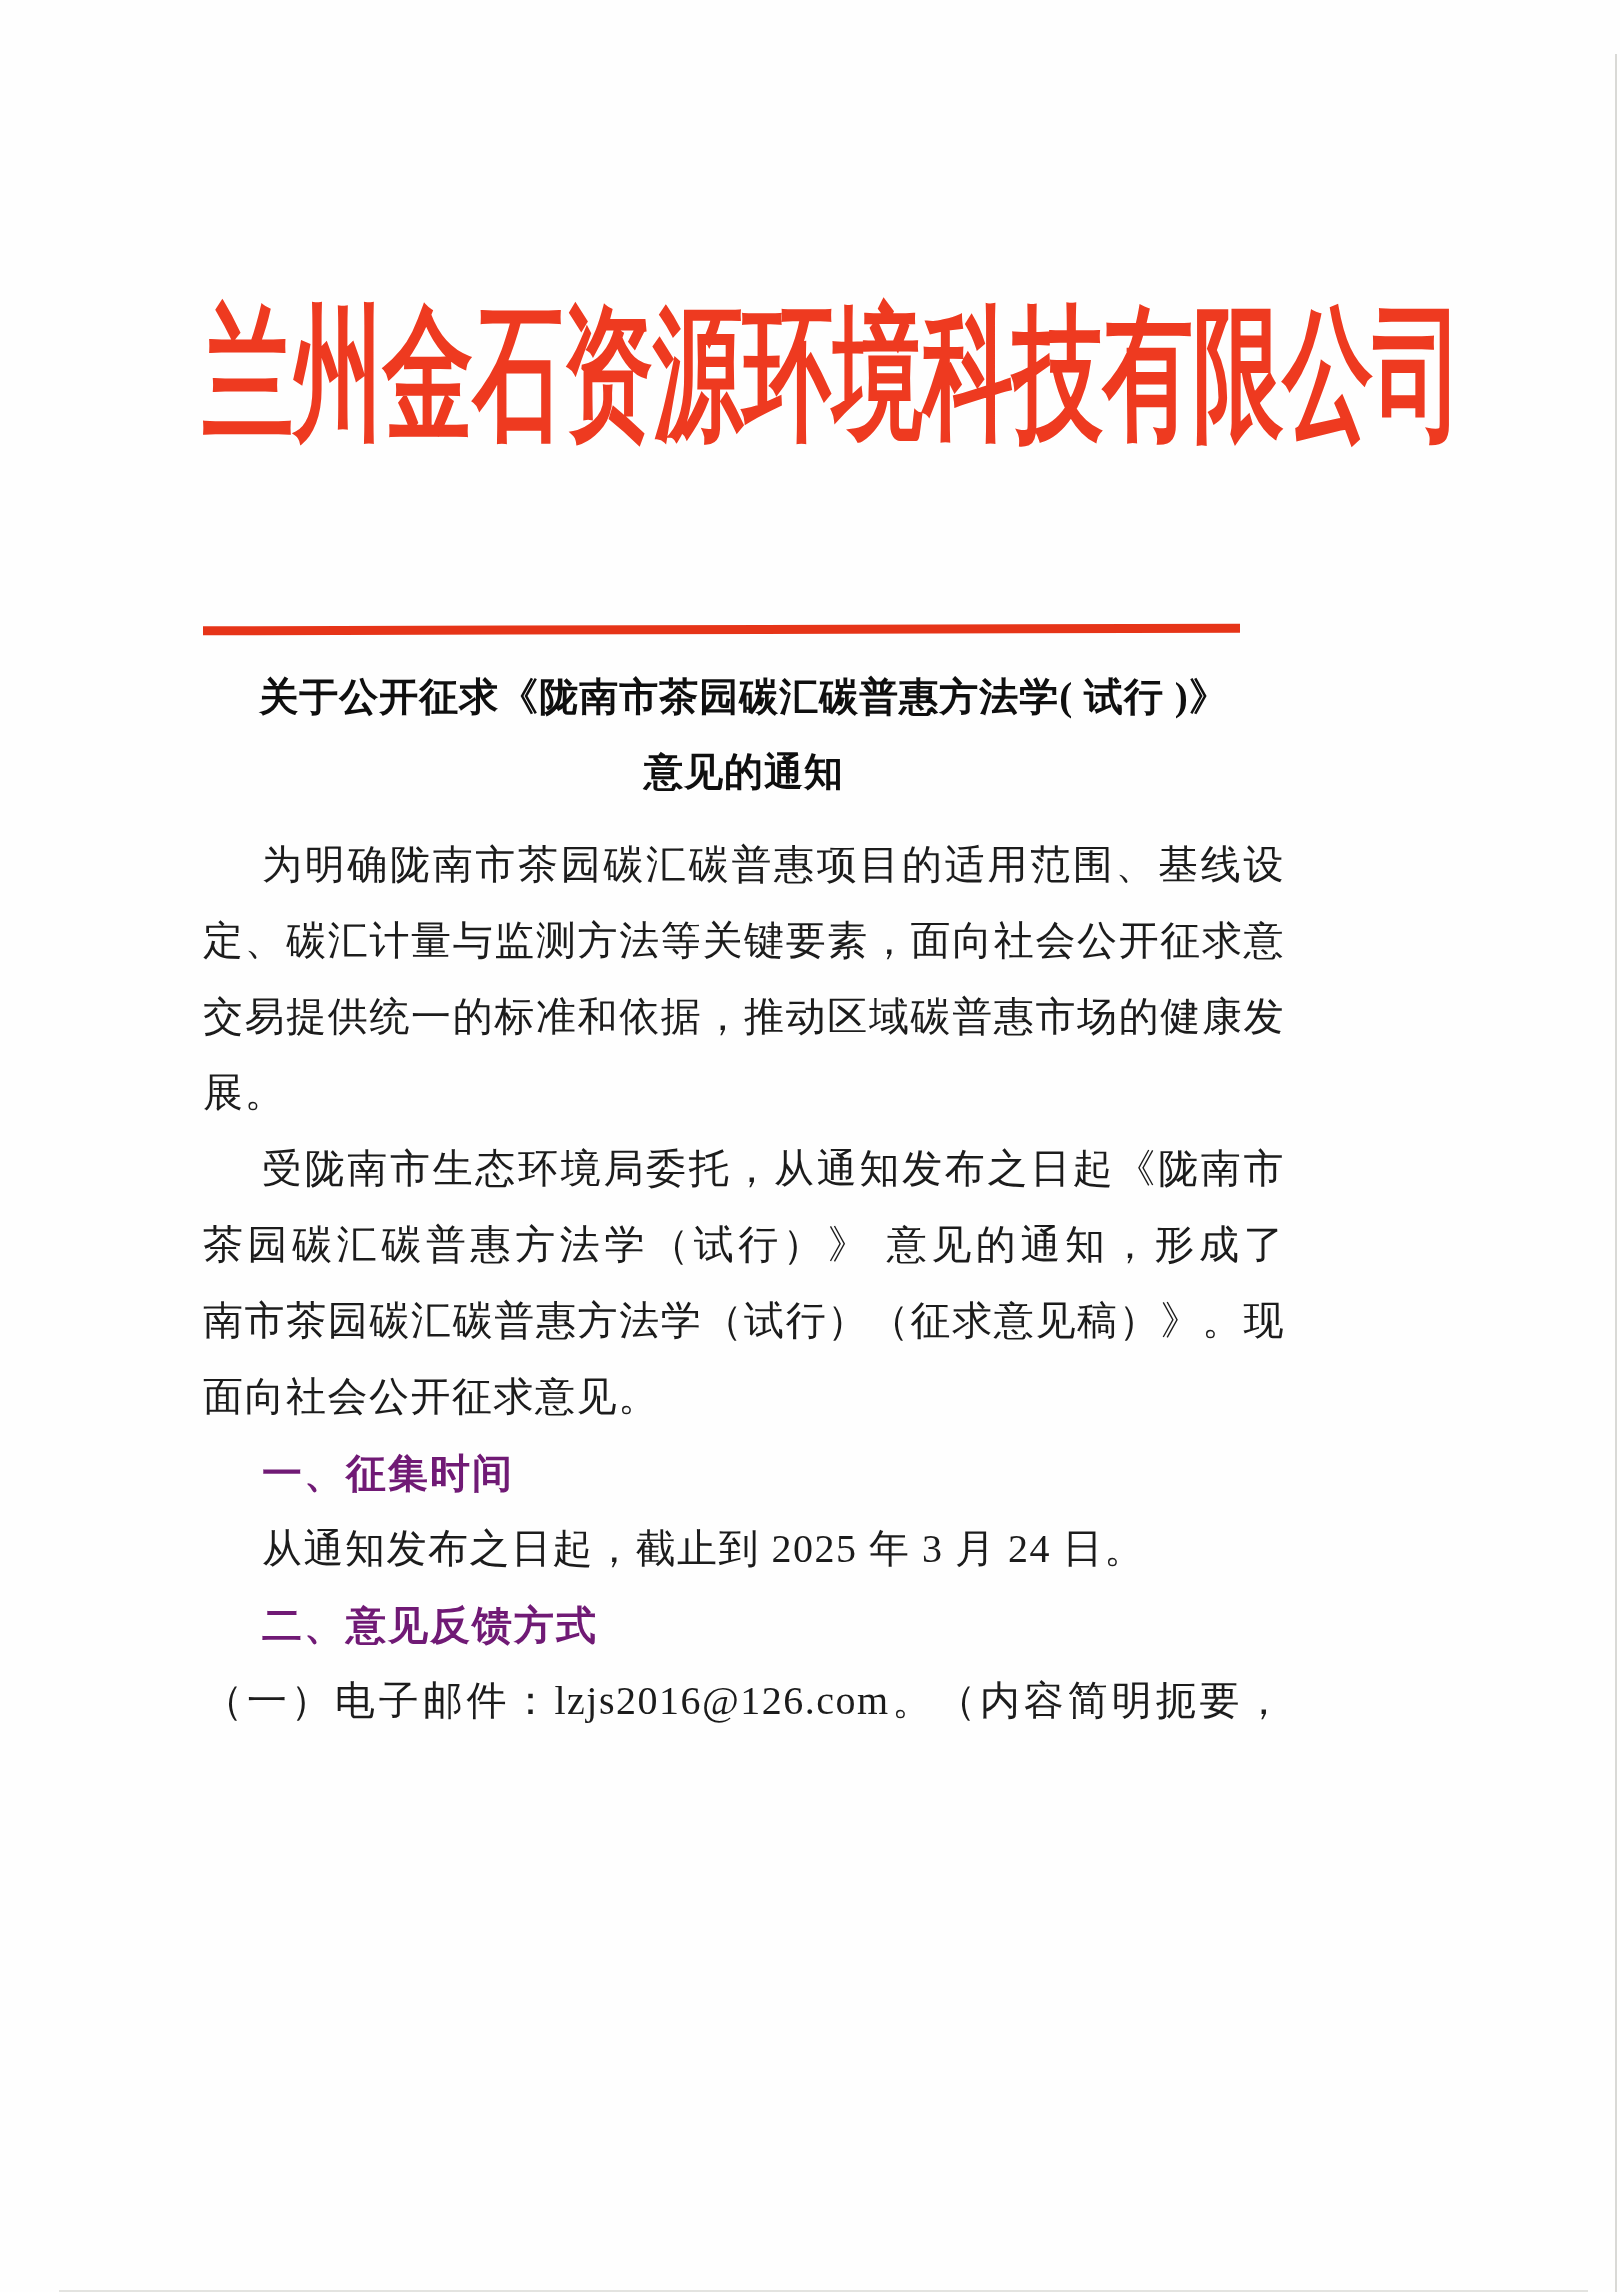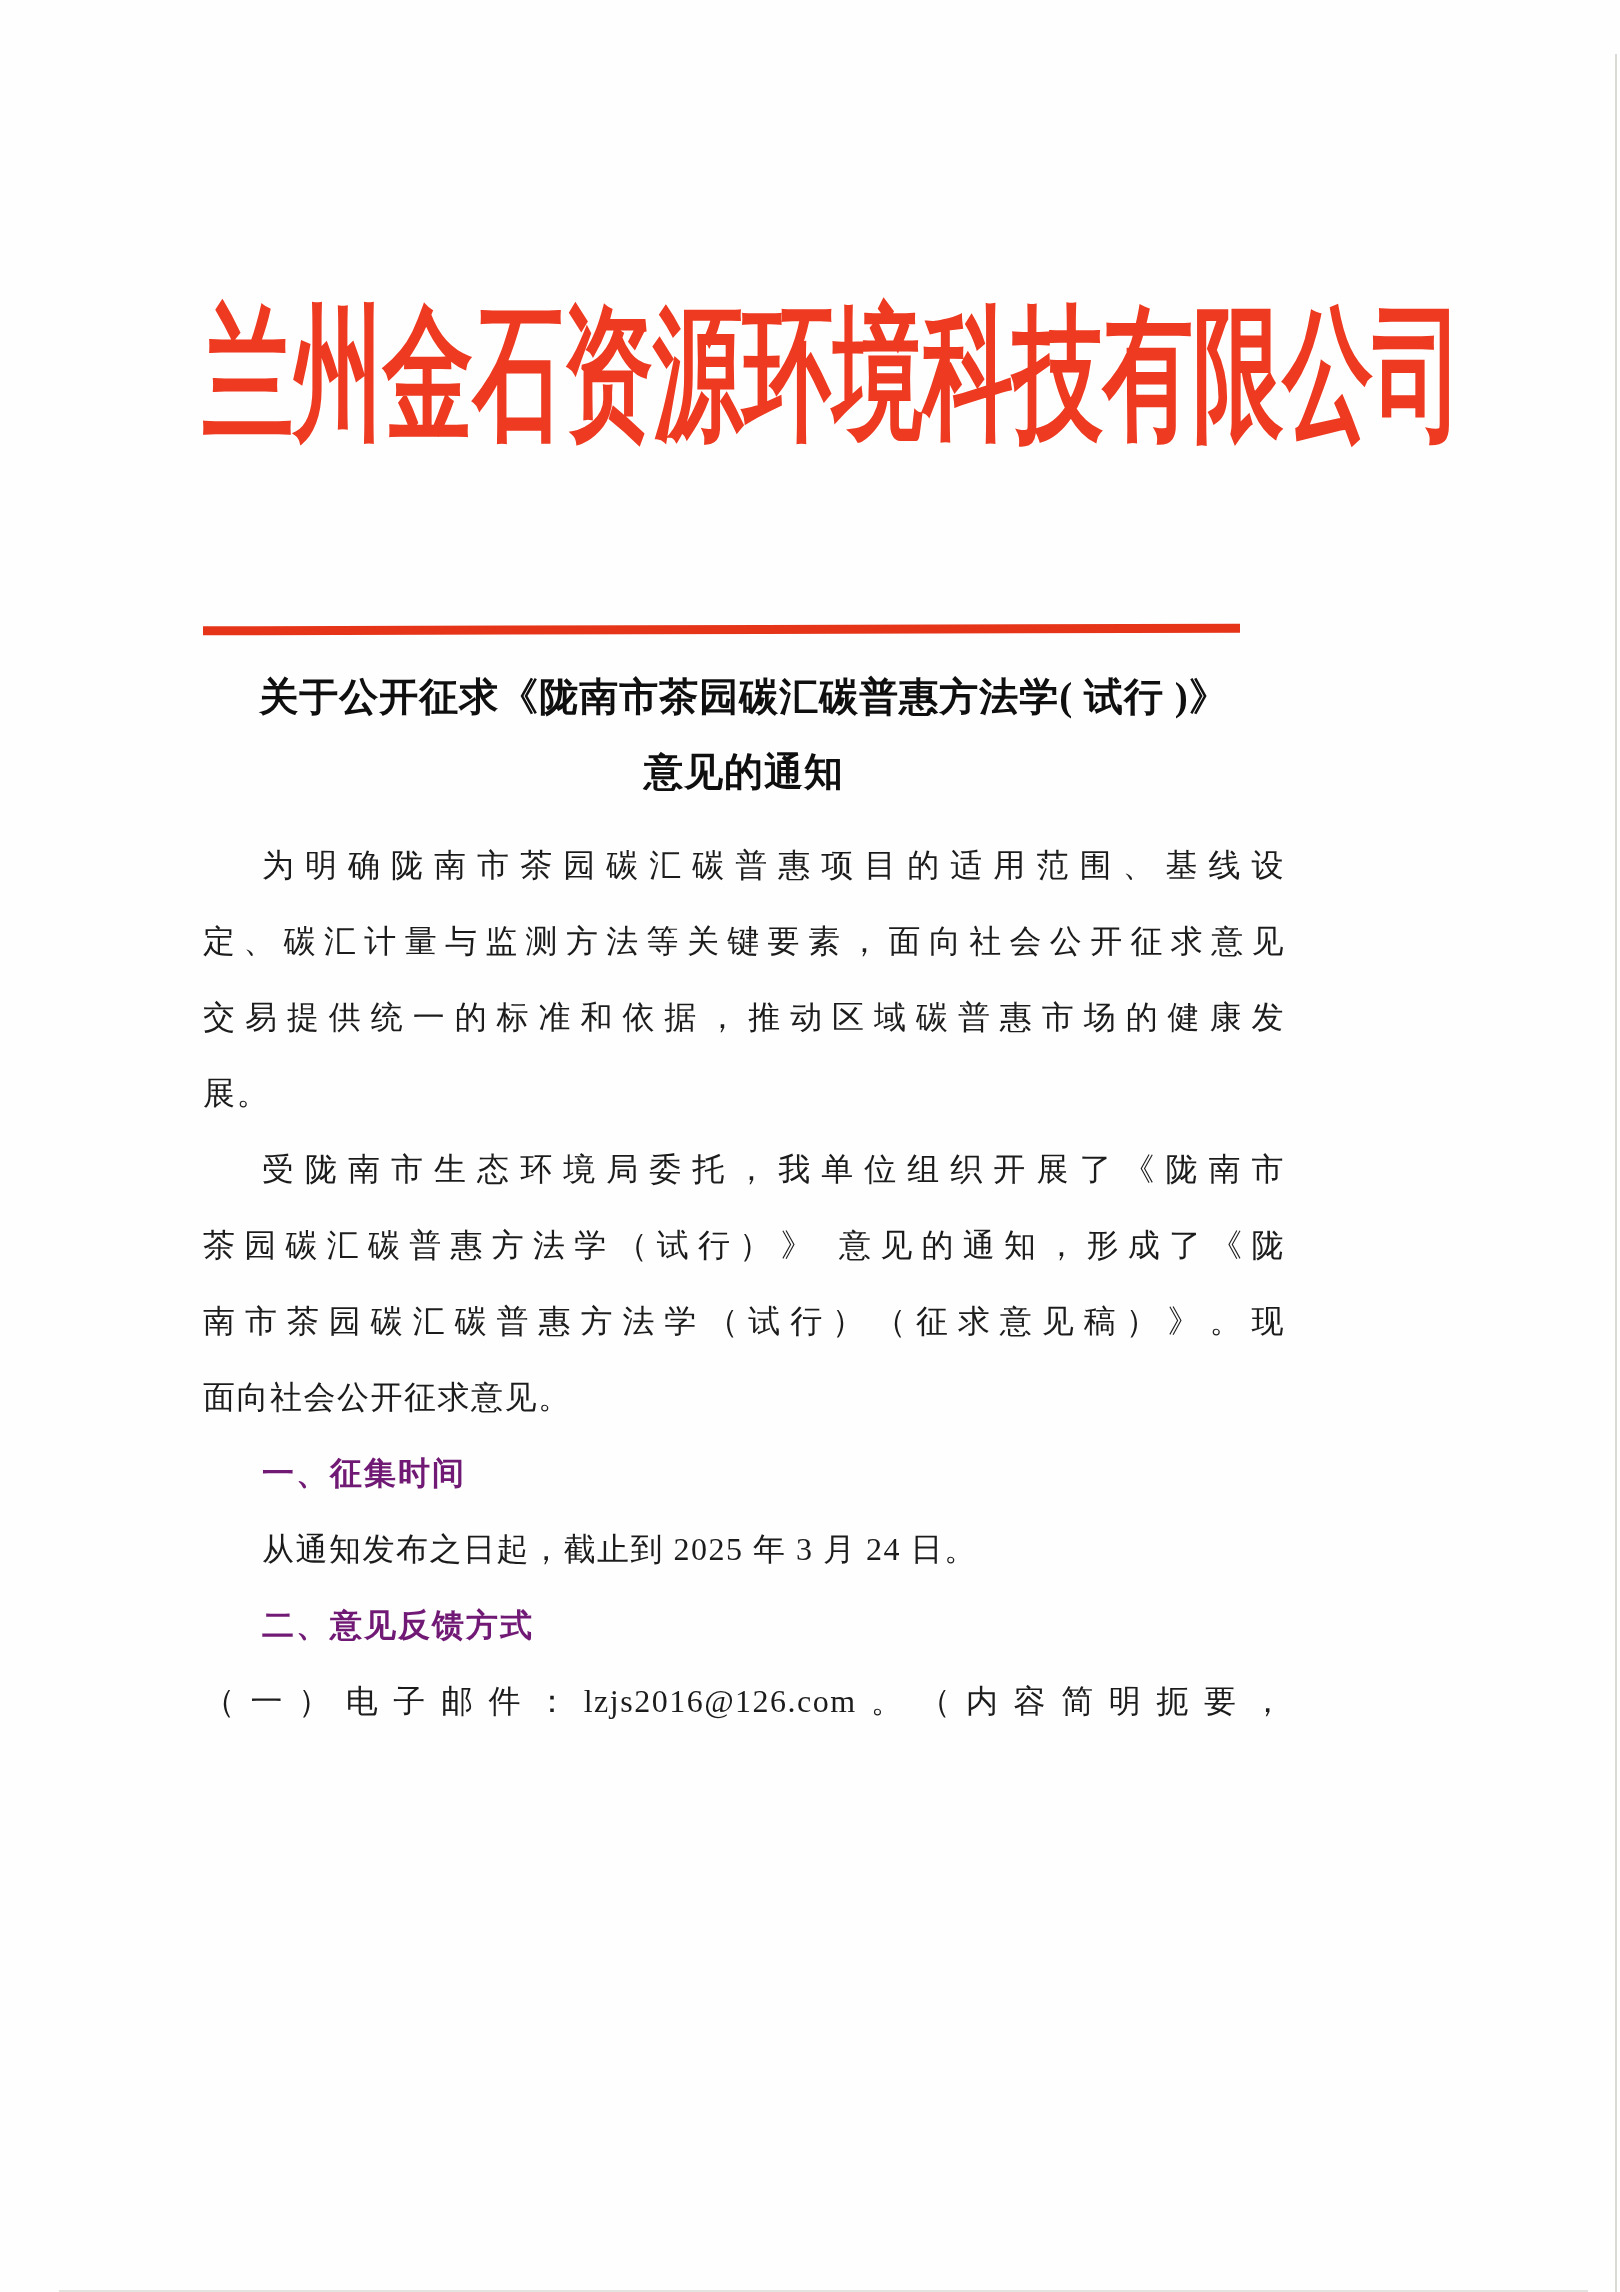--- a/index.html
+++ b/index.html
@@ -43,21 +43,21 @@
     color: #0f0f0f;
     font-weight: 700;
     font-size: 39px; line-height: 75px;
     letter-spacing: 1px;
   }
   
   .doc-body {
     position: absolute;
     top: 827px; left: 203px; width: 1082px;
     color: #1c1c1c;
-    font-size: 32px;
+    font-size: 40px;
   }
   .line {
     height: 76px; line-height: 76px;
     letter-spacing: 1.5px;
     overflow: hidden;
     white-space: normal;
   }
   .line.justify {
     text-align: justify;
     text-align-last: justify;
@@ -91,21 +91,21 @@
   <div class="doc-title">
     <div>关于公开征求《陇南市茶园碳汇碳普惠方法学( 试行 )》</div>
     <div>意见的通知</div>
   </div>
 
   <div class="doc-body">
       <div class="line justify" style="text-indent: 59px;">为明确陇南市茶园碳汇碳普惠项目的适用范围、基线设</div>
       <div class="line justify">定、碳汇计量与监测方法等关键要素，面向社会公开征求意见</div>
       <div class="line justify">交易提供统一的标准和依据，推动区域碳普惠市场的健康发</div>
       <div class="line plain">展。</div>
-      <div class="line justify" style="text-indent: 59px;">受陇南市生态环境局委托，我单位组织开展了《陇南市</div>
+      <div class="line justify" style="text-indent: 59px;">受陇南市生态环境局委托，从通知发布之日起《陇南市</div>
       <div class="line justify">茶园碳汇碳普惠方法学（试行）》 意见的通知，形成了《陇</div>
       <div class="line justify">南市茶园碳汇碳普惠方法学（试行）（征求意见稿）》。现</div>
       <div class="line plain">面向社会公开征求意见。</div>
       <div class="line heading" style="text-indent: 59px;">一、征集时间</div>
       <div class="line plain" style="text-indent: 59px;">从通知发布之日起，截止到 2025 年 3 月 24 日。</div>
       <div class="line heading" style="text-indent: 59px;">二、意见反馈方式</div>
       <div class="line justify">（一）电子邮件：lzjs2016@126.com。（内容简明扼要，</div>
     </div>
 
   <div class="scan-edge-right"></div>

